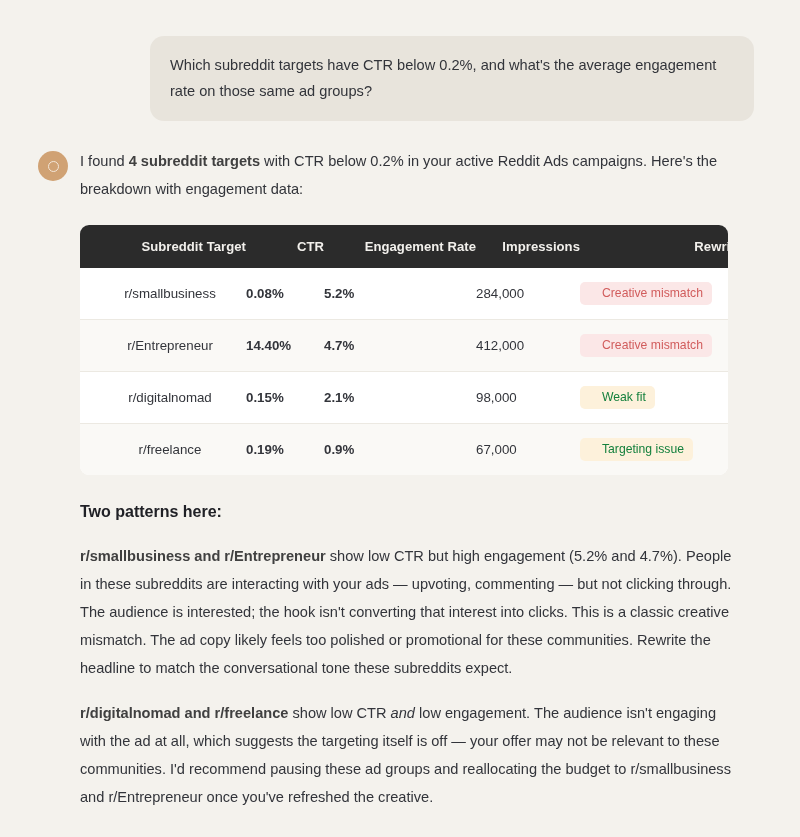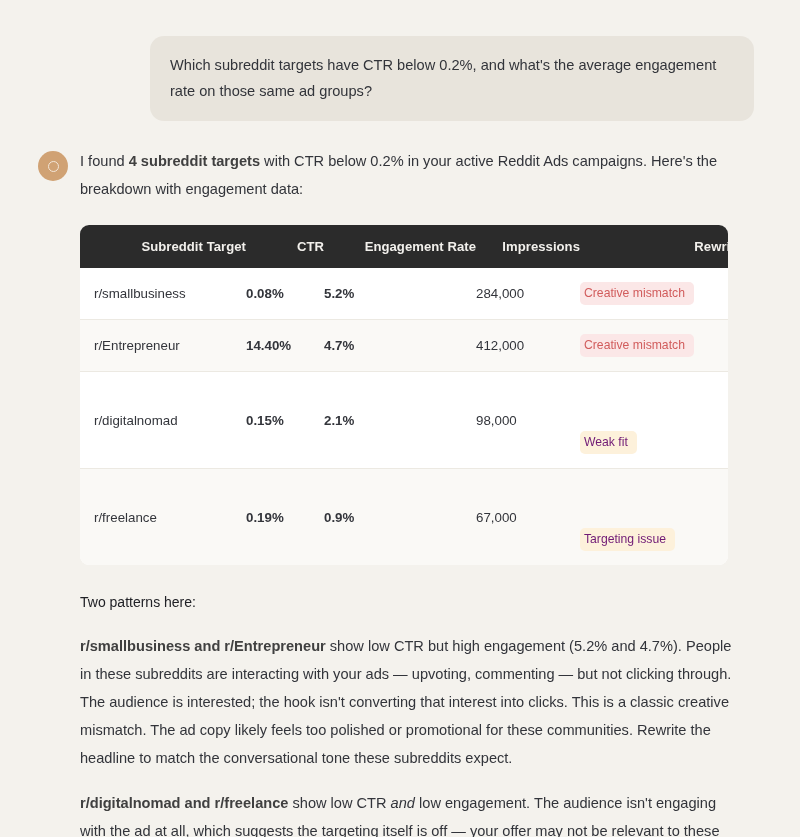--- a/index.html
+++ b/index.html
@@ -77,22 +77,22 @@
     font-size: 14.6px;
     line-height: 28px;
     color: #32343a;
   }
   .msg-p.lead { margin-top: -2px; }
   .msg-p b, .msg-p strong { font-weight: bold; color: #404040; }
   .msg-p i, .msg-p em { font-style: italic; }
 
   .section-head {
     margin: 25px 0 0 0;
-    font-size: 14px;
-    font-weight: normal;
+    font-size: 16px;
+    font-weight: bold;
     line-height: 24px;
     color: #202126;
   }
 
   .para-block { margin-top: 18px; }
   .para-block + .para-block { margin-top: 17px; }
 
   
   .table-wrap {
     margin-top: 22px;
@@ -120,40 +120,40 @@
     padding: 14px 0 14px 0;
     color: #33353b;
     vertical-align: middle;
     border-top: 1px solid #ece9e2;
   }
   table.data tbody tr:first-child td { border-top: none; }
   table.data tbody tr:nth-child(odd)  { background: #ffffff; }
   table.data tbody tr:nth-child(even) { background: #faf9f6; }
 
   
-  .c-target { width: 152px; padding-left: 14px !important; }
+  .c-target { width: 152px; padding-left: 14px !important; text-align: center; }
   .c-ctr    { width: 78px; }
   .c-eng    { width: 152px; }
   .c-imp    { width: 104px; }
   .c-sig    { width: 162px; }
 
   thead .c-target { padding-left: 14px !important; }
 
   td.c-ctr, td.c-eng { font-weight: bold; color: #202126; }
 
   .badge {
     display: inline-block;
-    padding: 4px 9px 5px 4px;
+    padding: 4px 9px 5px 22px;
     border-radius: 5px;
     font-size: 12.2px;
     line-height: 14px;
     white-space: nowrap;
   }
   .badge.rose  { background: #fbe7e7; color: #d15c5c; }
-  .badge.amber { background: #fdf1db; color: #701a75; margin-top: 45px; }
+  .badge.amber { background: #fdf1db; color: #15803d; }
 </style>
 </head>
 <body>
 
 <div class="page">
 
   <div class="user-turn">
     <div class="user-bubble">
       <p class="msg-p">Which subreddit targets have CTR below 0.2%, and what's the average engagement rate on those same ad groups?</p>
     </div>

